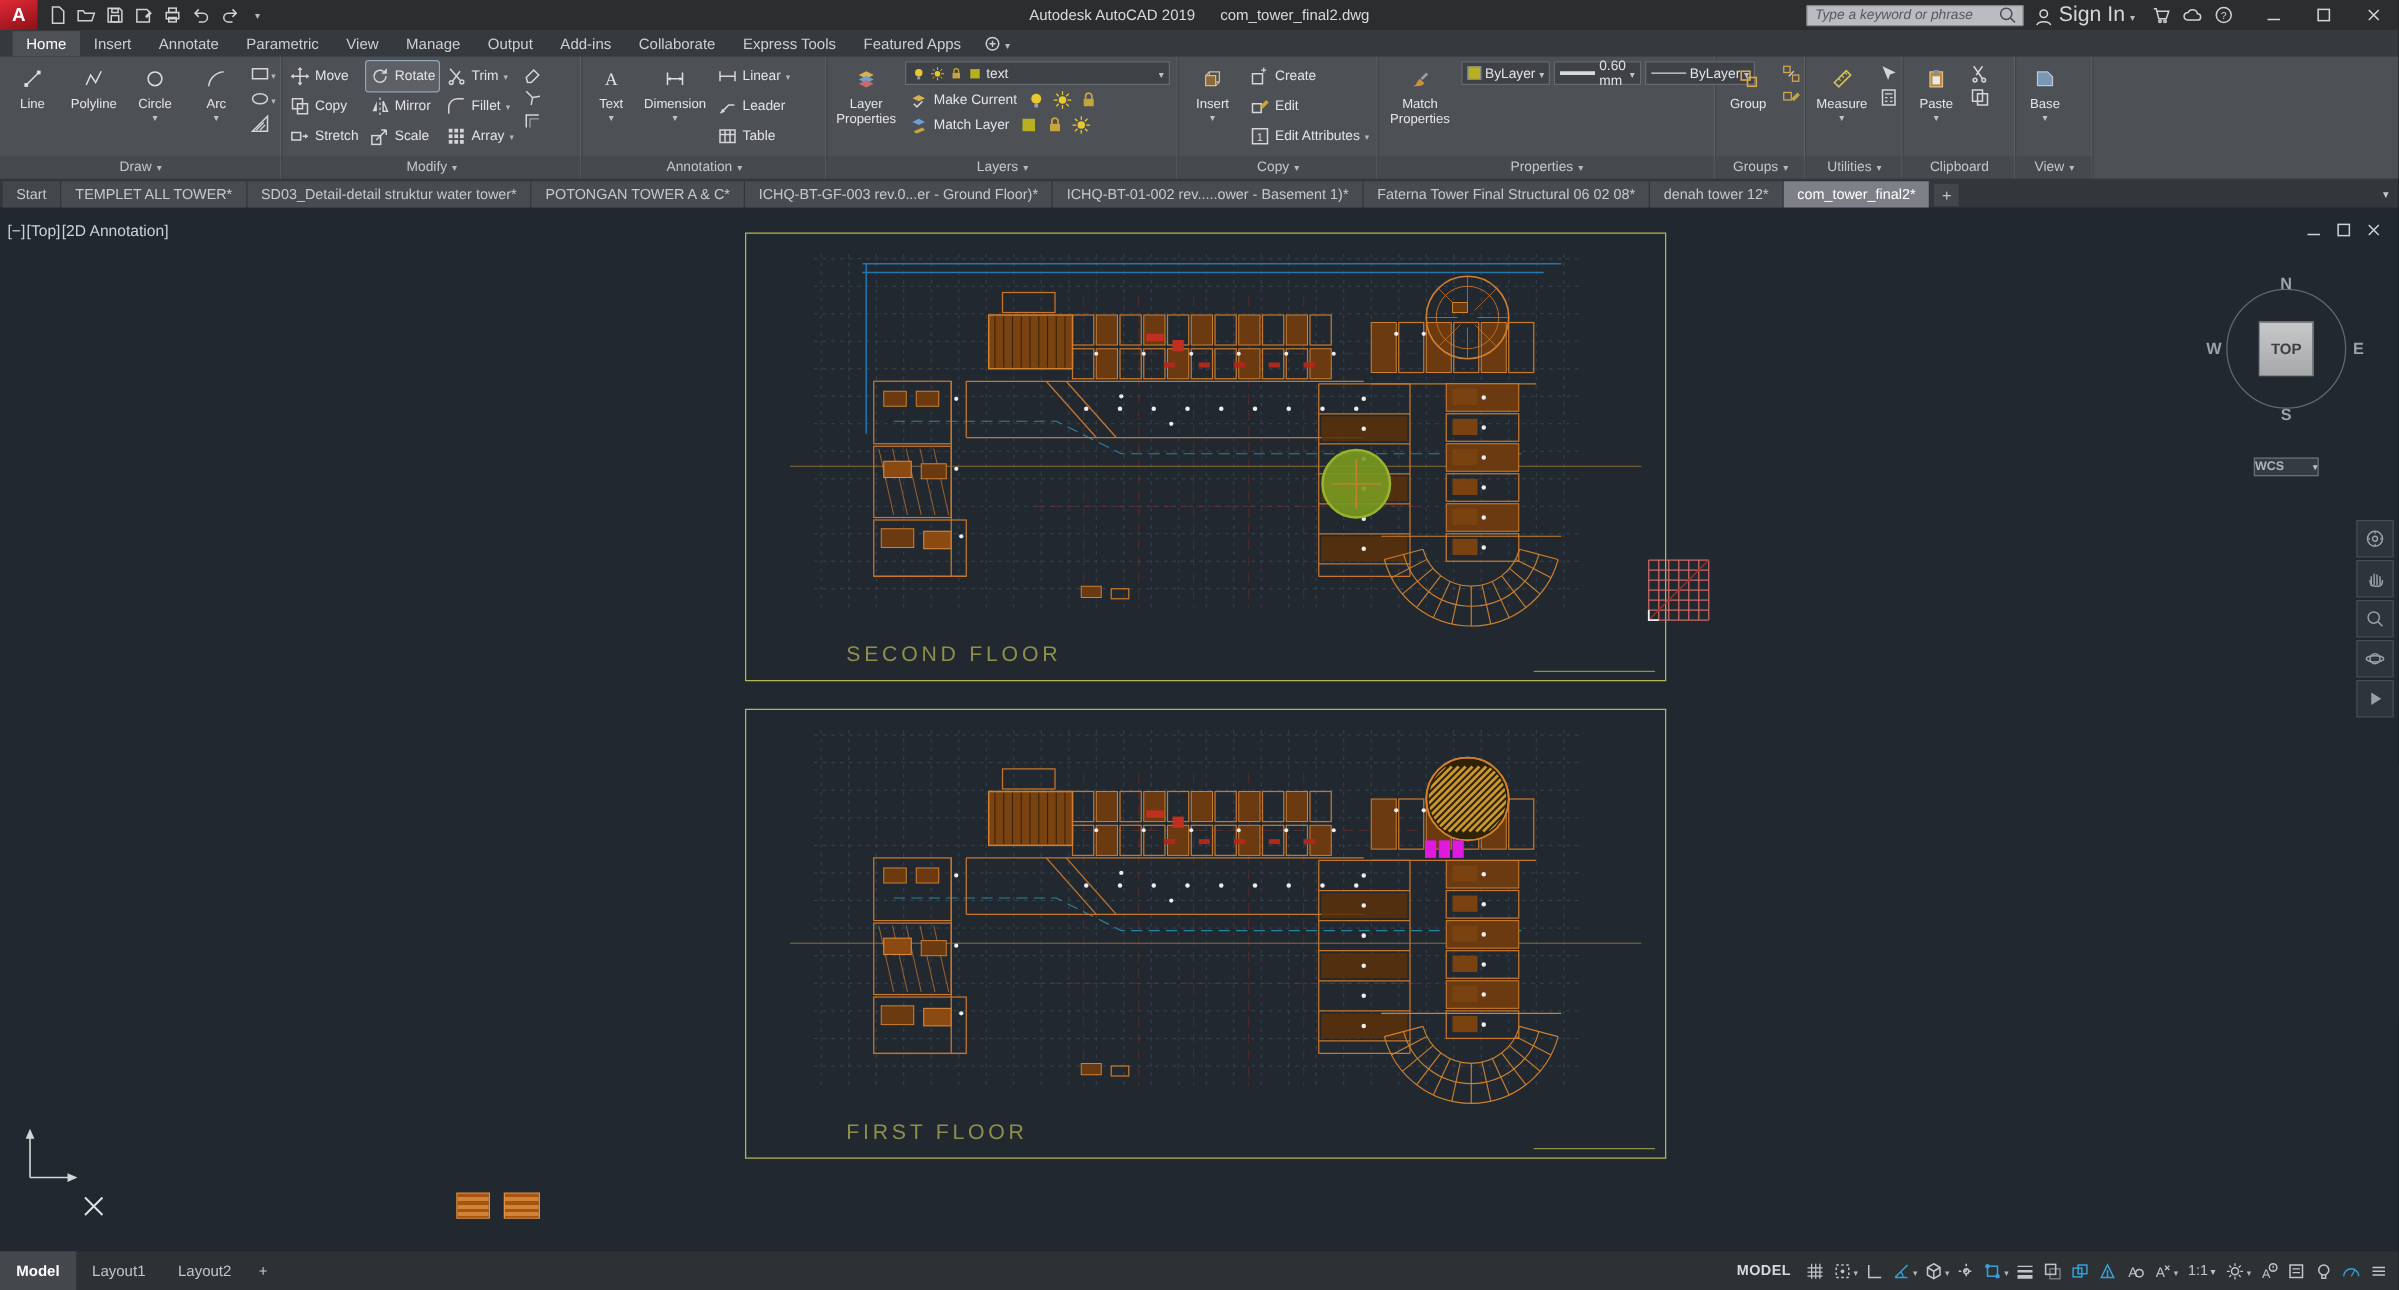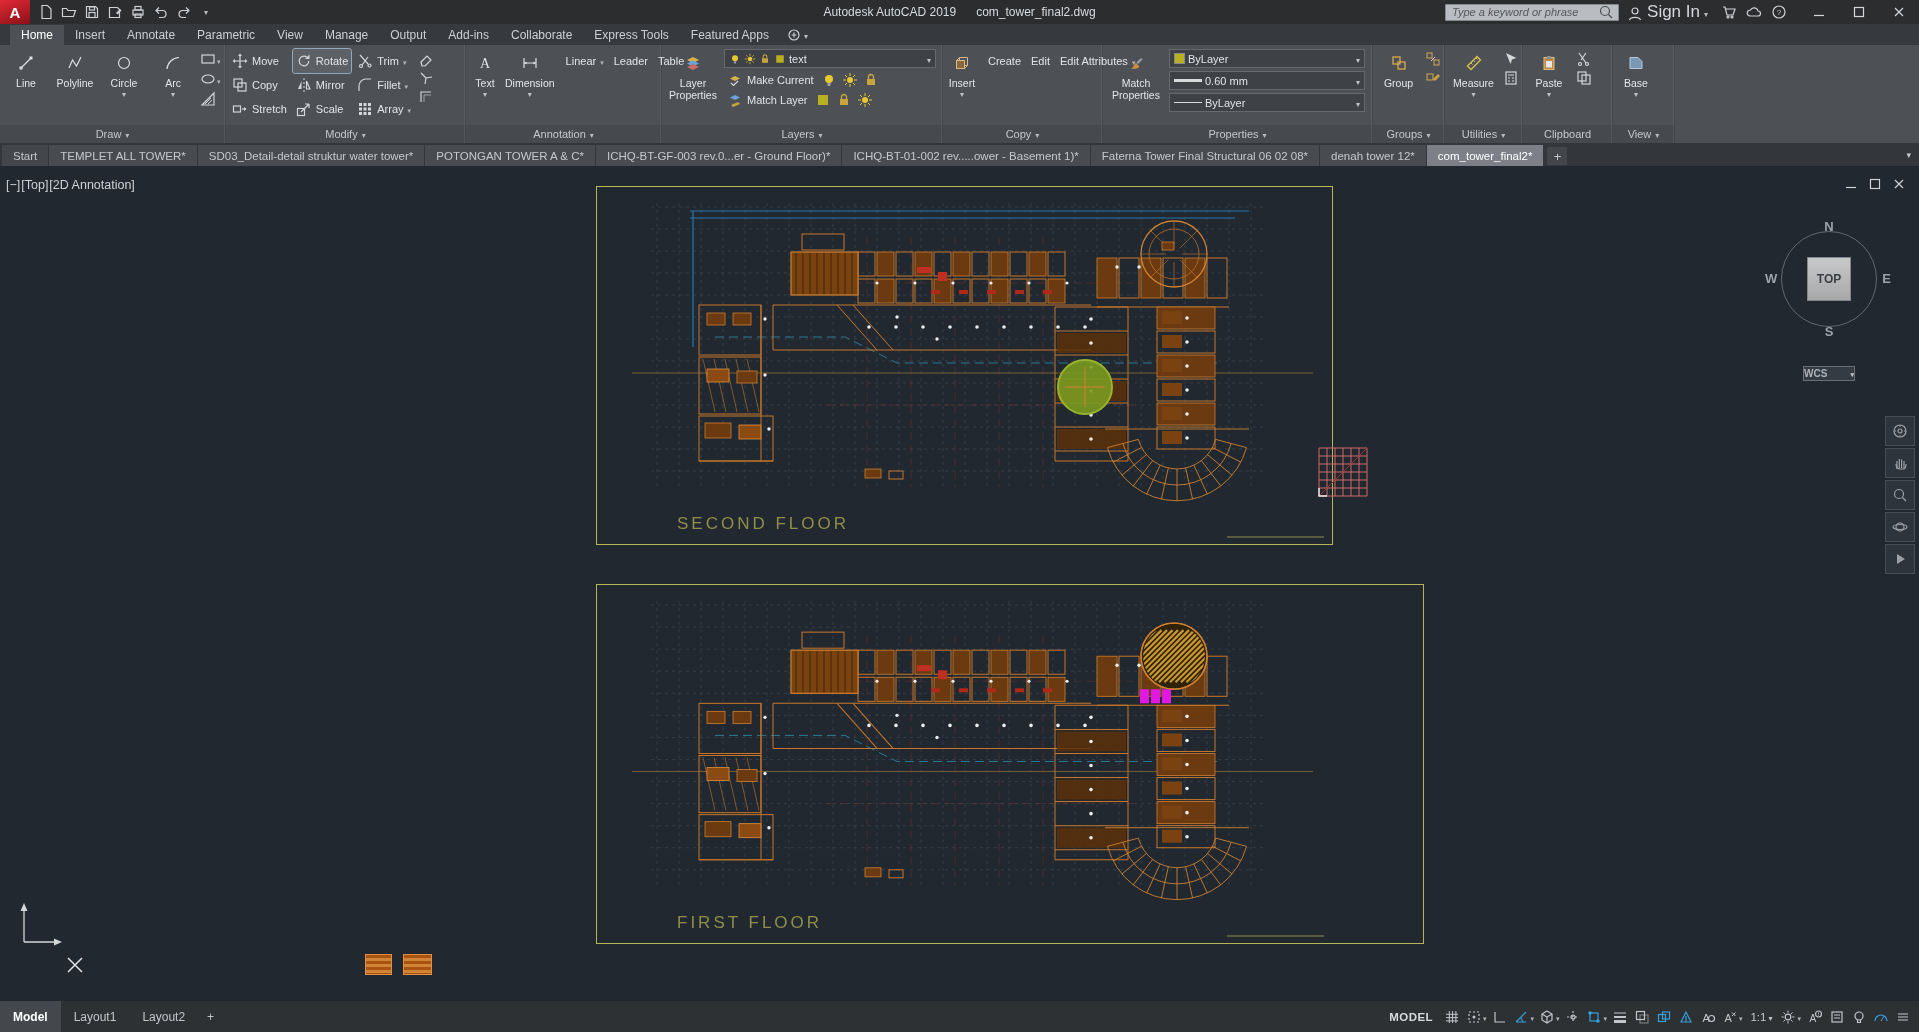--- a/index.html
+++ b/index.html
@@ -52,50 +52,50 @@
 .minicol{display:flex;flex-direction:column;gap:2px;padding-top:3px}
 .mrow{display:flex;align-items:center;gap:1px}
 .tbtn{width:17px;height:17px;display:flex;align-items:center;justify-content:center;border-radius:2px;color:#d4d6d8}
 .tbtn svg{width:14px;height:14px}
 .ddm::after{content:"▾";font-size:7px;color:#b4b7ba}
 .mgrid{display:grid;grid-template-columns:repeat(3,auto);grid-auto-rows:24px;column-gap:3px;padding-top:2px}
 .smbtn{display:flex;align-items:center;gap:4px;font-size:11px;color:#e2e4e6;padding:0 3px;border-radius:2px;white-space:nowrap}
 .smbtn svg{width:15px;height:15px;color:#d4d6d8;flex:none}
 .smbtn.hl{background:#5d6166;outline:1px solid #8fa8bc}
 .sdd::after{content:"▾";font-size:7px;color:#b4b7ba}
-.anncol,.blkcol{display:flex;flex-direction:row;padding-top:2px}
+.anncol,.blkcol{display:flex;flex-direction:column;padding-top:2px}
 .anncol .smbtn,.blkcol .smbtn{height:24px}
 .layercol{display:flex;flex-direction:column;gap:3px;width:212px;padding-top:2px}
 .combo{display:flex;align-items:center;gap:3px;background:#3e4145;border:1px solid #66696d;height:19px;padding:0 4px;font-size:11px;color:#e2e4e6}
 .cdd{margin-left:auto}
 .cdd::after{content:"▾";font-size:8px;color:#c0c3c6}
 .mini{width:12px;height:12px;display:inline-flex;flex:none}
 .mini svg{width:12px;height:12px}
 .lrow{display:flex;align-items:center;gap:4px}
-.propcol{display:flex;flex-direction:column;gap:3px;width:196px;padding-top:2px}
+.propcol{display:flex;gap:3px;width:196px;padding-top:2px}
 .swatch{width:11px;height:11px;background:#b8b020;border:1px solid #888;flex:none}
 .lwline{width:28px;height:3px;background:#d8dadc;flex:none}
 .ltline{width:28px;height:0;border-top:1.5px solid #d8dadc;flex:none}
 
 
 .doctabs{position:absolute;top:143px;left:0;right:0;height:23px;background:#33363a;display:flex;align-items:flex-end;padding-left:2px;z-index:45}
 .dtab{height:21px;display:flex;align-items:center;padding:0 11px;background:#484c50;color:#c6c9cc;font-size:11.5px;margin-right:1px;white-space:nowrap}
 .dtab.start{background:#43464a}
 .dtab.active{background:#7d8187;color:#fff}
 .dplus{width:20px;height:18px;margin:0 0 1px 3px;background:#43464a;display:flex;align-items:center;justify-content:center;color:#c6c9cc;font-size:13px}
 .dovf{margin-left:auto;margin-right:8px;align-self:center;color:#c6c9cc;font-size:9px}
 
 
 .canvas{position:absolute;top:166px;left:0;right:0;bottom:31px;background:#212830;overflow:hidden}
 .vpctl{position:absolute;left:6px;top:12px;font-size:12.5px;color:#cdd2d6;display:flex;gap:1px}
 .vpwin{position:absolute;right:12px;top:10px;display:flex;gap:8px;color:#ced2d6}
 .vpwin svg{width:11px;height:11px}
 .frame{position:absolute;border:1px solid #b6b655}
 .f1{left:596px;top:20px;width:737px;height:359px}
-.f2{left:596px;top:418px;width:828px;height:360px}
+.f2{left:596px;top:401px;width:737px;height:360px}
 .frame svg.plan{position:absolute;left:0;top:0}
 .floorlabel{position:absolute;left:80px;bottom:10px;font-size:17px;letter-spacing:3px;color:#8f8f4a}
 .viewcube{position:absolute;left:1771px;top:55px;width:116px;height:116px;font-size:13px;font-weight:700;color:#9ba2a9}
 .vc-ring{position:absolute;inset:10px;border:1.5px solid rgba(150,158,166,.55);border-radius:50%}
 .vc-face{position:absolute;left:36px;top:36px;width:44px;height:44px;background:linear-gradient(#c6c8ca,#a6a8aa);border:1px solid #84878a;display:flex;align-items:center;justify-content:center;font-size:12px;color:#3c3f42}
 .vc-n{position:absolute;top:-2px;left:0;right:0;text-align:center}
 .vc-s{position:absolute;bottom:-2px;left:0;right:0;text-align:center}
 .vc-w{position:absolute;left:-6px;top:50px}
 .vc-e{position:absolute;right:-4px;top:50px}
 .wcs{position:absolute;left:1803px;top:200px;width:52px;height:15px;background:rgba(58,64,72,.8);border:1px solid #6a7078;color:#aeb4ba;font-size:10px;display:flex;align-items:center;justify-content:center;gap:3px;font-weight:700}

